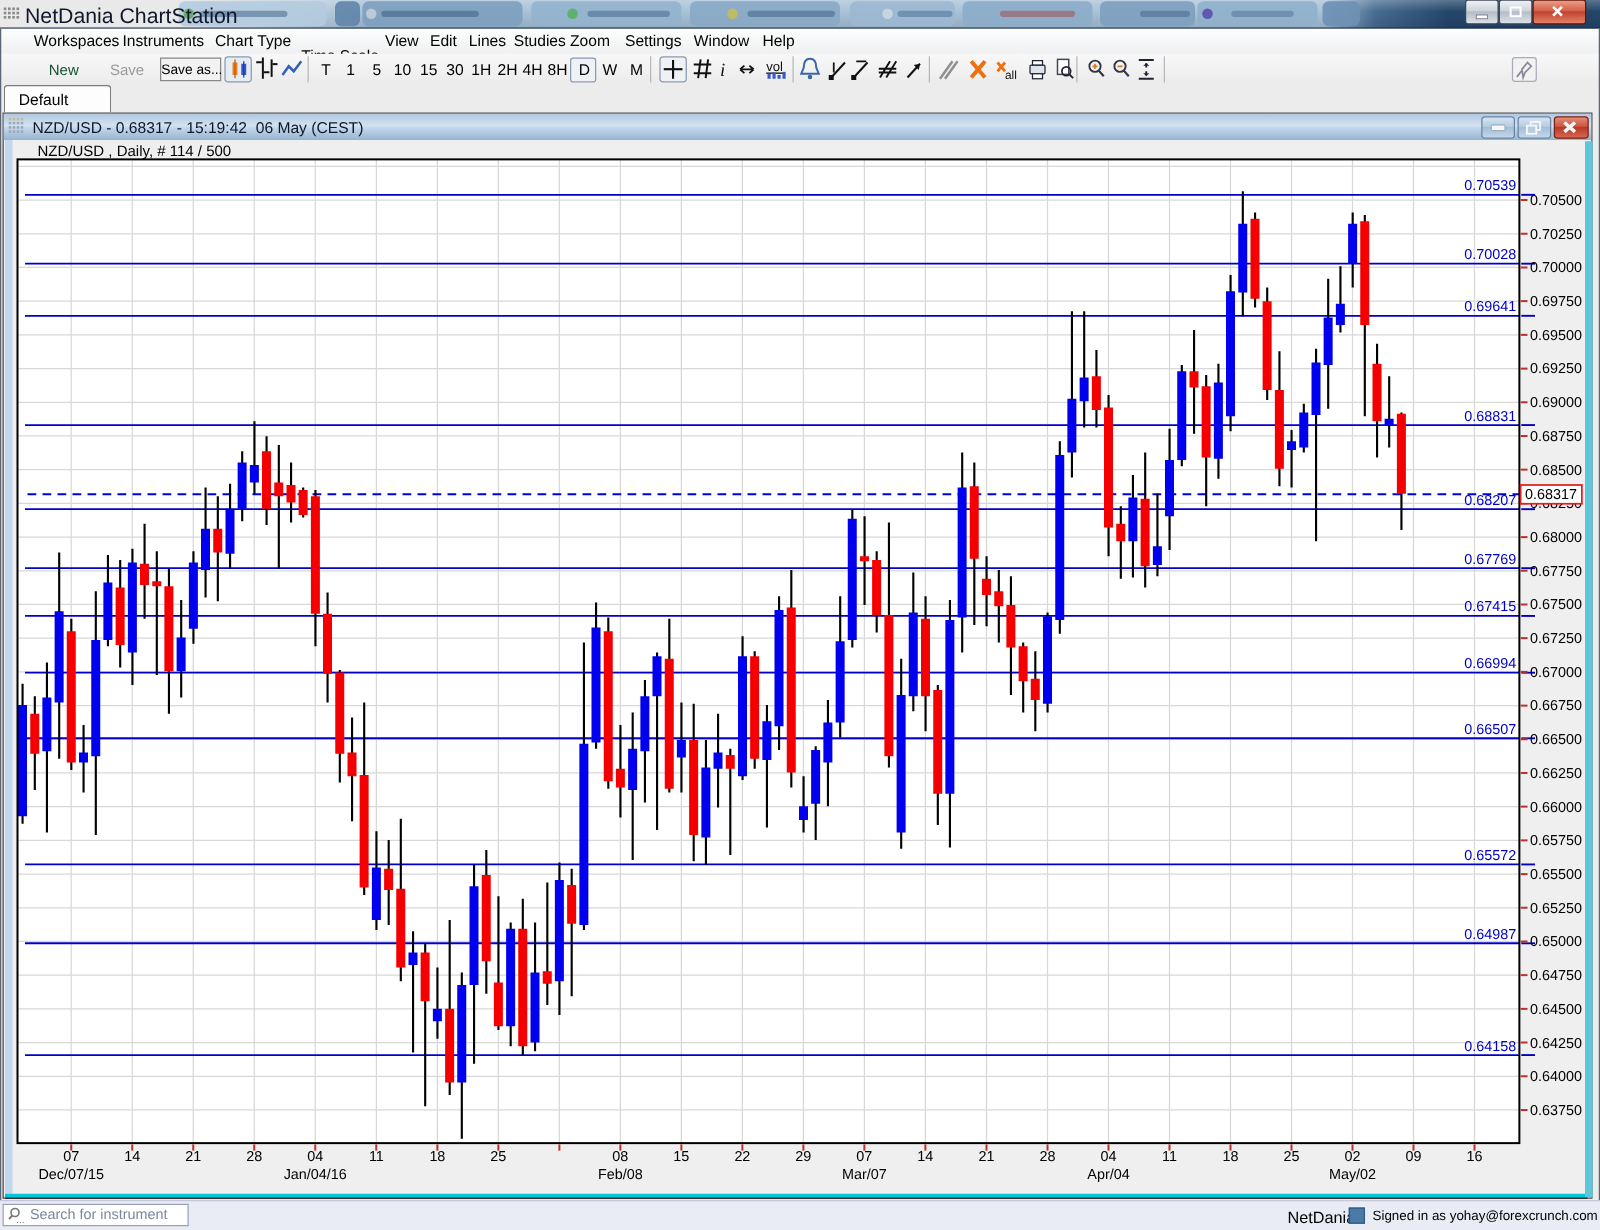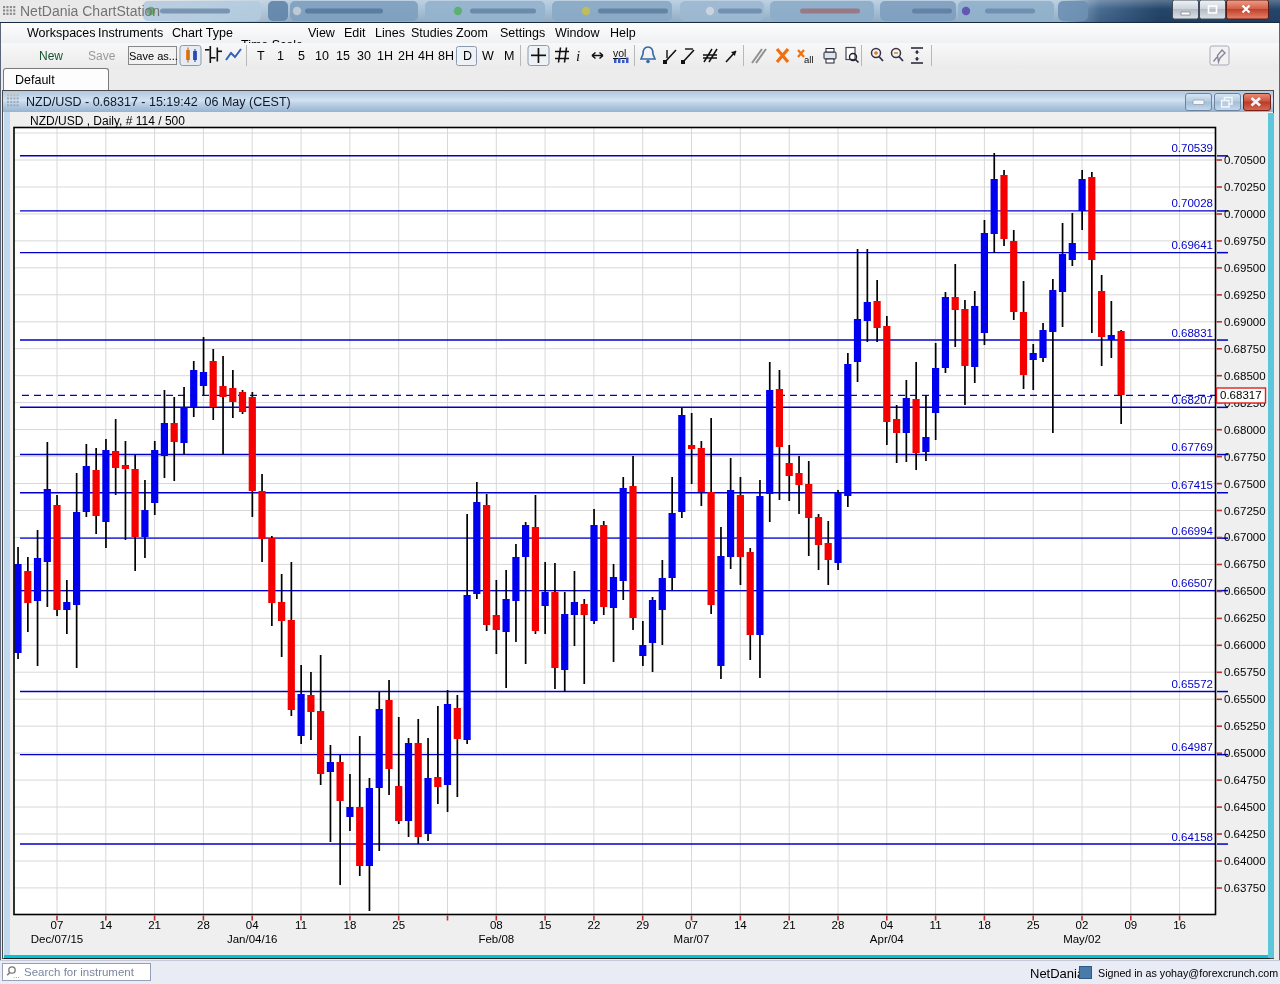--- a/index.html
+++ b/index.html
@@ -64,21 +64,21 @@
 <rect x="13.2" y="6.0" width="2.1" height="2.1" fill="#8a8a88"></rect>
 <rect x="3.0" y="9.4" width="2.1" height="2.1" fill="#8a8a88"></rect>
 <rect x="6.4" y="9.4" width="2.1" height="2.1" fill="#8a8a88"></rect>
 <rect x="9.8" y="9.4" width="2.1" height="2.1" fill="#8a8a88"></rect>
 <rect x="13.2" y="9.4" width="2.1" height="2.1" fill="#8a8a88"></rect>
 <rect x="3.0" y="12.8" width="2.1" height="2.1" fill="#8a8a88"></rect>
 <rect x="6.4" y="12.8" width="2.1" height="2.1" fill="#8a8a88"></rect>
 <rect x="9.8" y="12.8" width="2.1" height="2.1" fill="#8a8a88"></rect>
 <rect x="13.2" y="12.8" width="2.1" height="2.1" fill="#8a8a88"></rect>
 </svg>
-<div class="abs" style="left:20px;top:3px;font-size:14px;color:#737373">NetDania ChartStation</div>
+<div class="abs" style="left:20px;top:3px;font-size:17px;color:#0f172a">NetDania ChartStation</div>
 <div class="abs" style="left:0;top:22px;width:1280px;height:1px;background:#152c44"></div>
 
 <div class="abs" style="left:0;top:23px;width:1280px;height:30px;background:linear-gradient(#fdfdfd,#eef0f2 70%,#e2e6ea);border-bottom:1px solid #c8ccd4;font-size:12.5px;color:#000">
     <span style="position:absolute;left:27px;top:3px">Workspaces</span>
     <span style="position:absolute;left:98px;top:3px">Instruments</span>
     <span style="position:absolute;left:172px;top:3px">Chart Type</span>
     <span style="position:absolute;left:241px;top:15px">Time Scale</span>
     <span style="position:absolute;left:308px;top:3px">View</span>
     <span style="position:absolute;left:344px;top:3px">Edit</span>
     <span style="position:absolute;left:375px;top:3px">Lines</span>
@@ -167,21 +167,21 @@
     <path d="M 899 56.5 l 4 4.5" stroke="#334" stroke-width="1.8"></path>
     <path d="M 894 53 h 4" stroke="#e07818" stroke-width="1.4"></path>
 <path d="M 911 48 h 12 M 911 63 h 12 M 917 50.5 v 3.5 M 917 60.5 v -3.5" stroke="#223" stroke-width="1.5"></path>
     <path d="M 917 50.5 l -2.5 2 h 5 z M 917 60.5 l -2.5 -2 h 5 z" fill="#223"></path>
 <rect x="931" y="45" width="1" height="21" fill="#b8b8b8"></rect>
 <rect x="1210" y="46" width="19" height="19" rx="2" fill="#f2f2f2" stroke="#aab"></rect>
     <path d="M 1222 50 l 3 3 l -5 5 l -1.5 4 l -1 -6.5 z M 1217 57 l -3.5 4.5" stroke="#889" stroke-width="1.4" fill="none"></path>
   </svg>
 
 <div class="abs" style="left:0;top:68px;width:1280px;height:22px;background:#ececec"></div>
-<div class="abs" style="left:3px;top:68px;width:106px;height:22px;background:#fdfdfd;border:1px solid #7a7a7a;border-bottom:none;border-radius:3px 3px 0 0;font-size:12.5px;color:#000;padding:4px 0 0 11px">Default</div>
+<div class="abs" style="left:3px;top:68px;width:86px;height:22px;background:#fdfdfd;border:1px solid #7a7a7a;border-bottom:none;border-radius:3px 3px 0 0;font-size:12.5px;color:#000;padding:4px 0 0 11px">Default</div>
 
 <div class="abs" style="left:2px;top:90px;width:1272px;height:869px;background:#efefef;border:1px solid #4a4a4a"></div>
 <div class="abs" style="left:3px;top:91px;width:1270px;height:21px;background:linear-gradient(#b0c8e0,#d2e2f2 45%,#c2d6ea 55%,#96b4d0)"></div>
 <div class="abs" style="left:26px;top:94.5px;font-size:12.5px;color:#101828">NZD/USD - 0.68317 - 15:19:42&nbsp; 06 May (CEST)</div>
 <div class="abs" style="left:3.5px;top:112px;width:6.5px;height:843px;background:#c2d8ee"></div>
 <div class="abs" style="left:30px;top:114px;font-size:12px;color:#000">NZD/USD , Daily, # 114 / 500</div>
 
 <div class="abs" style="left:3.5px;top:954.5px;width:1266px;height:3px;background:#00c6da"></div>
 <div class="abs" style="left:1268px;top:113px;width:5.5px;height:844.5px;background:#5ec6da"></div>
 <div class="abs" style="left:3.5px;top:957.5px;width:1266px;height:1.5px;background:#222"></div>

